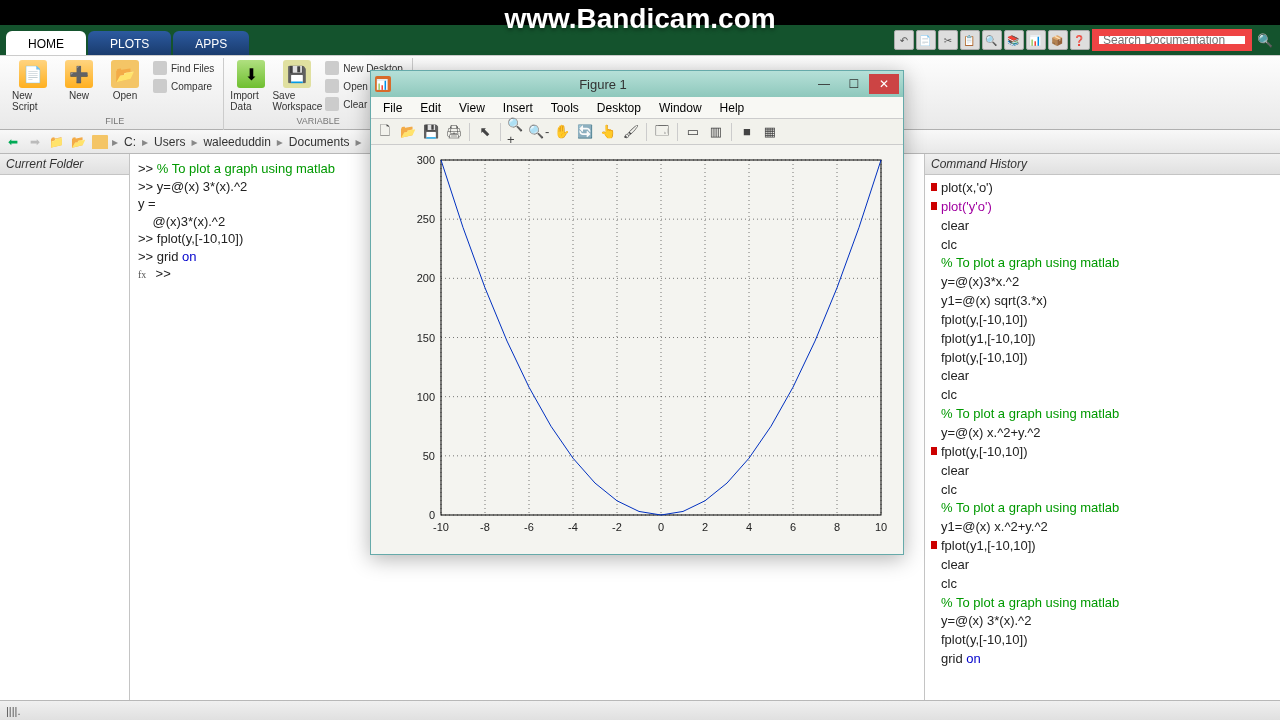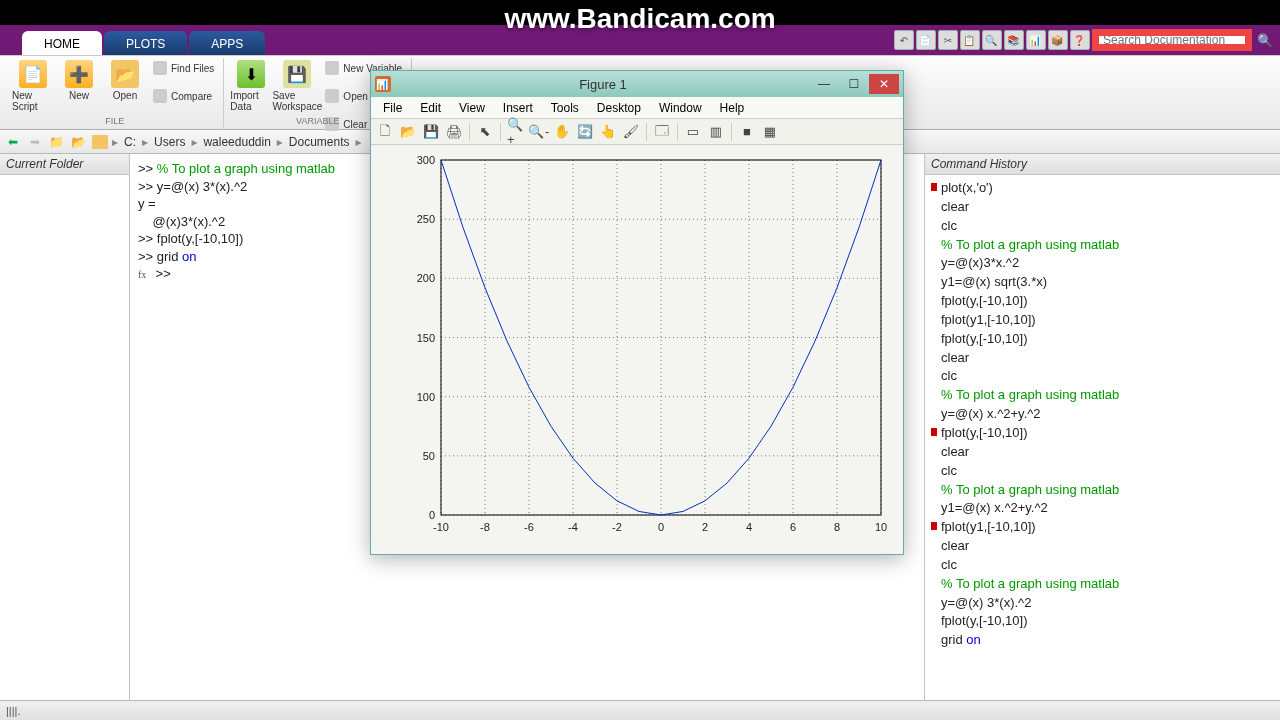--- a/index.html
+++ b/index.html
@@ -5,39 +5,39 @@
 * { box-sizing: border-box; margin: 0; padding: 0; font-family: "Segoe UI", Arial, sans-serif; }
 body { width: 1280px; height: 720px; background: #f0f0f0; overflow: hidden; position: relative; font-size: 12px; }
 
 
 .blackbar { height: 25px; background: #000; }
 
 
 .watermark { position: absolute; top: 5px; left: 50%; transform: translateX(-50%); color: #fff; font: bold 28px/1 "Arial"; text-shadow: 0 2px 4px rgba(0,0,0,.4); z-index: 50; }
 
 
-.tabstrip { display: flex; align-items: flex-end; height: 30px; background: #701a75; padding-left: 22px; gap: 2px; }
+.tabstrip { display: flex; align-items: flex-end; height: 30px; background: #14532d; padding-left: 6px; gap: 2px; }
 .tabstrip .tab { padding: 6px 22px 4px; border-radius: 6px 6px 0 0; color: #fff; cursor: pointer; font-size: 12px; background: linear-gradient(#2c5aa0,#1a3c6e); }
 .tabstrip .tab.active { background: #fff; color: #000; }
 
 
 .qat { position: absolute; right: 4px; top: 28px; height: 24px; display: flex; align-items: center; gap: 2px; }
 .qat .qbtn { width: 20px; height: 20px; background: #ddd; border: 1px solid #aaa; border-radius: 2px; display:flex; align-items:center; justify-content:center; font-size:10px; color:#555;}
 .qat input { width: 160px; height: 22px; border: 7px solid #ef4444; padding: 0 4px; font-size: 12px; }
 .qat .search-ico { width: 22px; height: 22px; display:flex; align-items:center; justify-content:center; font-size:13px; color:#555;}
 
 
 .ribbon { height: 75px; background: linear-gradient(#fdfdfd,#e9e9e9); border-top: 1px solid #ccc; border-bottom: 1px solid #b0b0b0; display: flex; padding: 2px 6px 0; }
 .rgroup { display: flex; flex-direction: column; align-items: center; border-right: 1px solid #ccc; padding: 0 6px; height: 72px; }
 .rgroup .controls { display: flex; gap: 4px; align-items:flex-start; height: 58px; }
 .rgroup .glabel { font-size: 9px; color: #777; text-align:center; }
 .bigbtn { display:flex; flex-direction:column; align-items:center; width: 42px; cursor:pointer; padding-top:2px;}
 .bigbtn .ico { width:28px; height:28px; border-radius:3px; margin-bottom:2px; display:flex; align-items:center; justify-content:center; font-size:16px;}
 .bigbtn .lbl { font-size: 10px; color:#333; text-align:left; line-height:1.1;}
-.smallcol { display:flex; flex-direction:column; gap:12px; padding-top:2px;}
+.smallcol { display:flex; flex-direction:column; gap:2px; padding-top:2px;}
 .smallbtn { display:flex; align-items:center; gap:4px; cursor:pointer; font-size:10px; color:#333; padding:1px 3px;}
 .smallbtn .sico{ width:14px; height:14px; background:#ccc; border-radius:2px;}
 .ico-new{background:linear-gradient(#ffd480,#ffb020);} 
 .ico-open{background:#f4c566;}
 .ico-import{background:linear-gradient(#b0e080,#6fbf30);}
 .ico-save{background:#e0e0a0;}
 
 
 .pathbar { height: 24px; background: linear-gradient(#f8f8f8,#e8e8e8); border-bottom:1px solid #b8b8b8; display:flex; align-items:center; padding:0 4px; gap:4px; font-size:12px;}
 .pathbar .nav{ width:18px; height:18px; display:flex; align-items:center; justify-content:center; color:#0a5; cursor:pointer;}
@@ -148,21 +148,21 @@
 Data</div>
         </div>
       <div class="bigbtn">
           <div class="ico ico-save">💾</div>
           <div class="lbl">Save
 Workspace</div>
         </div>
       <div class="smallcol">
         <div class="smallbtn">
             <span class="sico"></span>
-            <span>New Variable</span>
+            <span>New Desktop</span>
           </div>
         <div class="smallbtn">
             <span class="sico"></span>
             <span>Open Vari</span>
           </div>
         <div class="smallbtn">
             <span class="sico"></span>
             <span>Clear Work</span>
           </div>
       </div>
@@ -203,20 +203,21 @@
         <div class="cmdline"></div>
         <div class="cmdline">&gt;&gt; fplot(y,[-10,10])</div>
         <div class="cmdline">&gt;&gt; grid <span class="kw">on</span></div>
         <div class="cmdline"><span class="fx">fx</span> &gt;&gt; </div>
       </div>
   </div>
   <div class="panel-right">
     <div class="phdr">Command History</div>
     <div class="hist" id="hist">
         <div class="hrow mark">plot(x,'o')</div>
+        <div class="hrow mark"><span class="sg">plot('y'o')</span></div>
         <div class="hrow">clear</div>
         <div class="hrow">clc</div>
         <div class="hrow"><span class="cm">% To plot a graph using matlab</span></div>
         <div class="hrow">y=@(x)3*x.^2</div>
         <div class="hrow">y1=@(x) sqrt(3.*x)</div>
         <div class="hrow">fplot(y,[-10,10])</div>
         <div class="hrow">fplot(y1,[-10,10])</div>
         <div class="hrow">fplot(y,[-10,10])</div>
         <div class="hrow">clear</div>
         <div class="hrow">clc</div>

